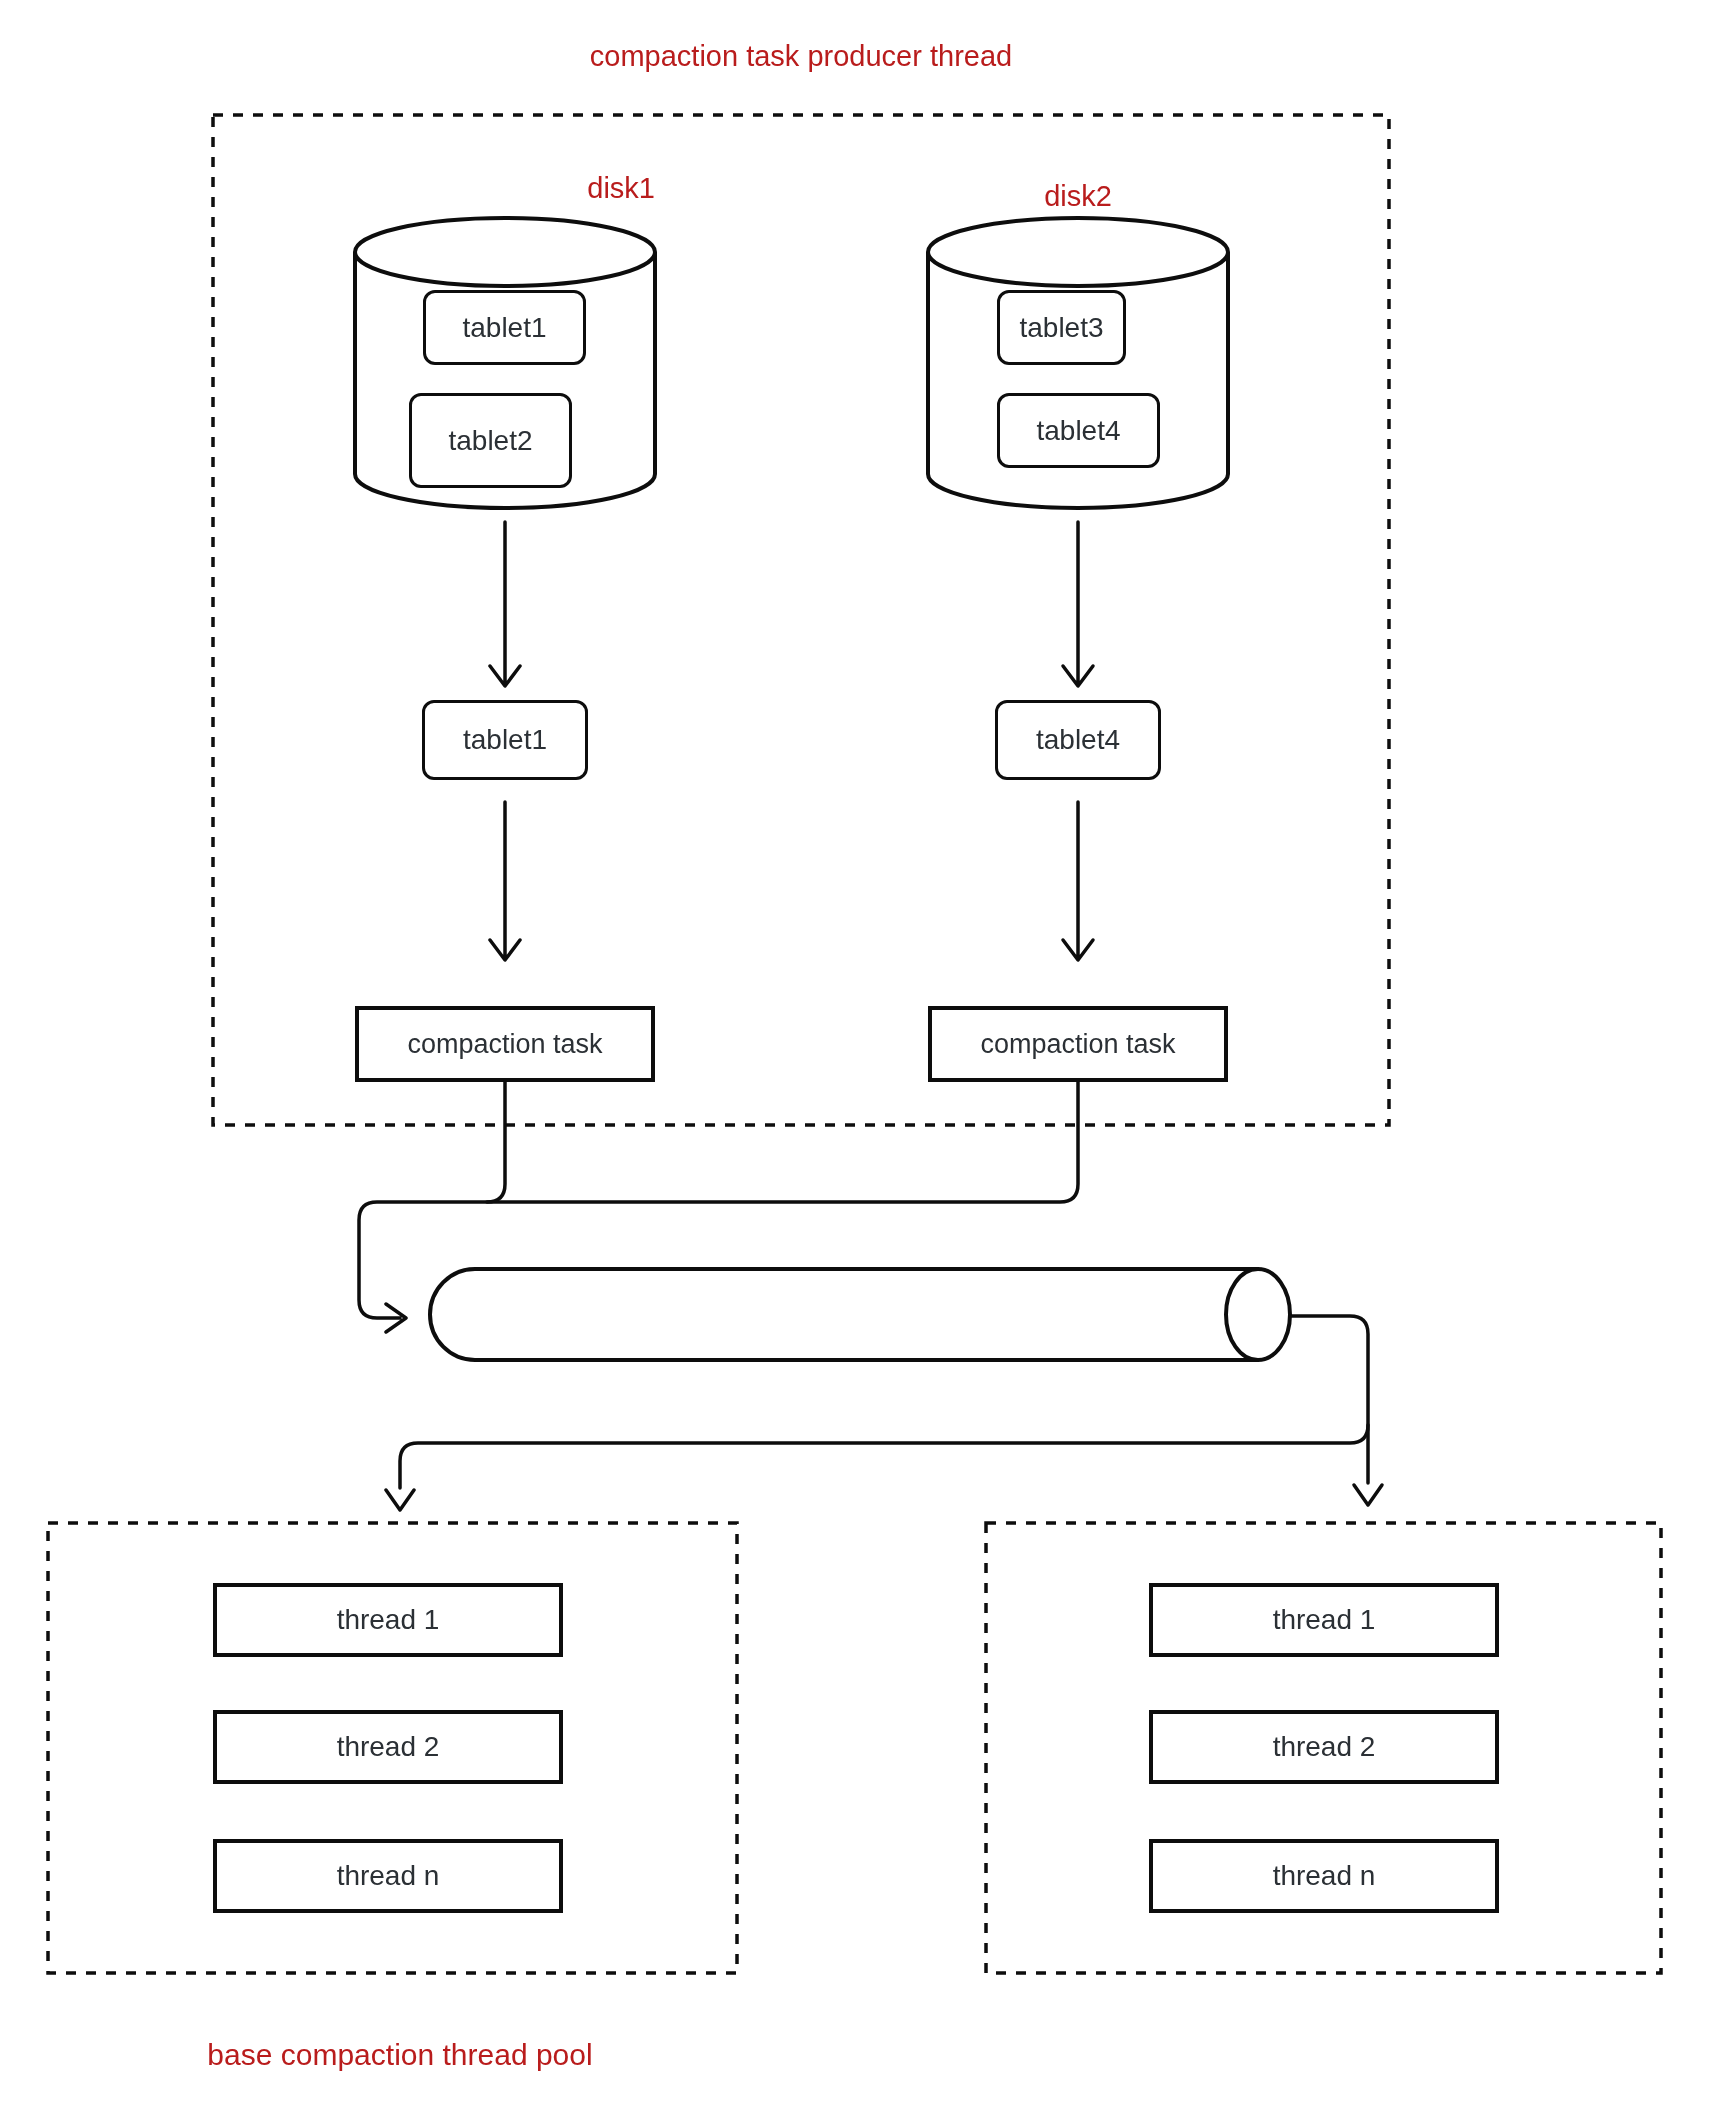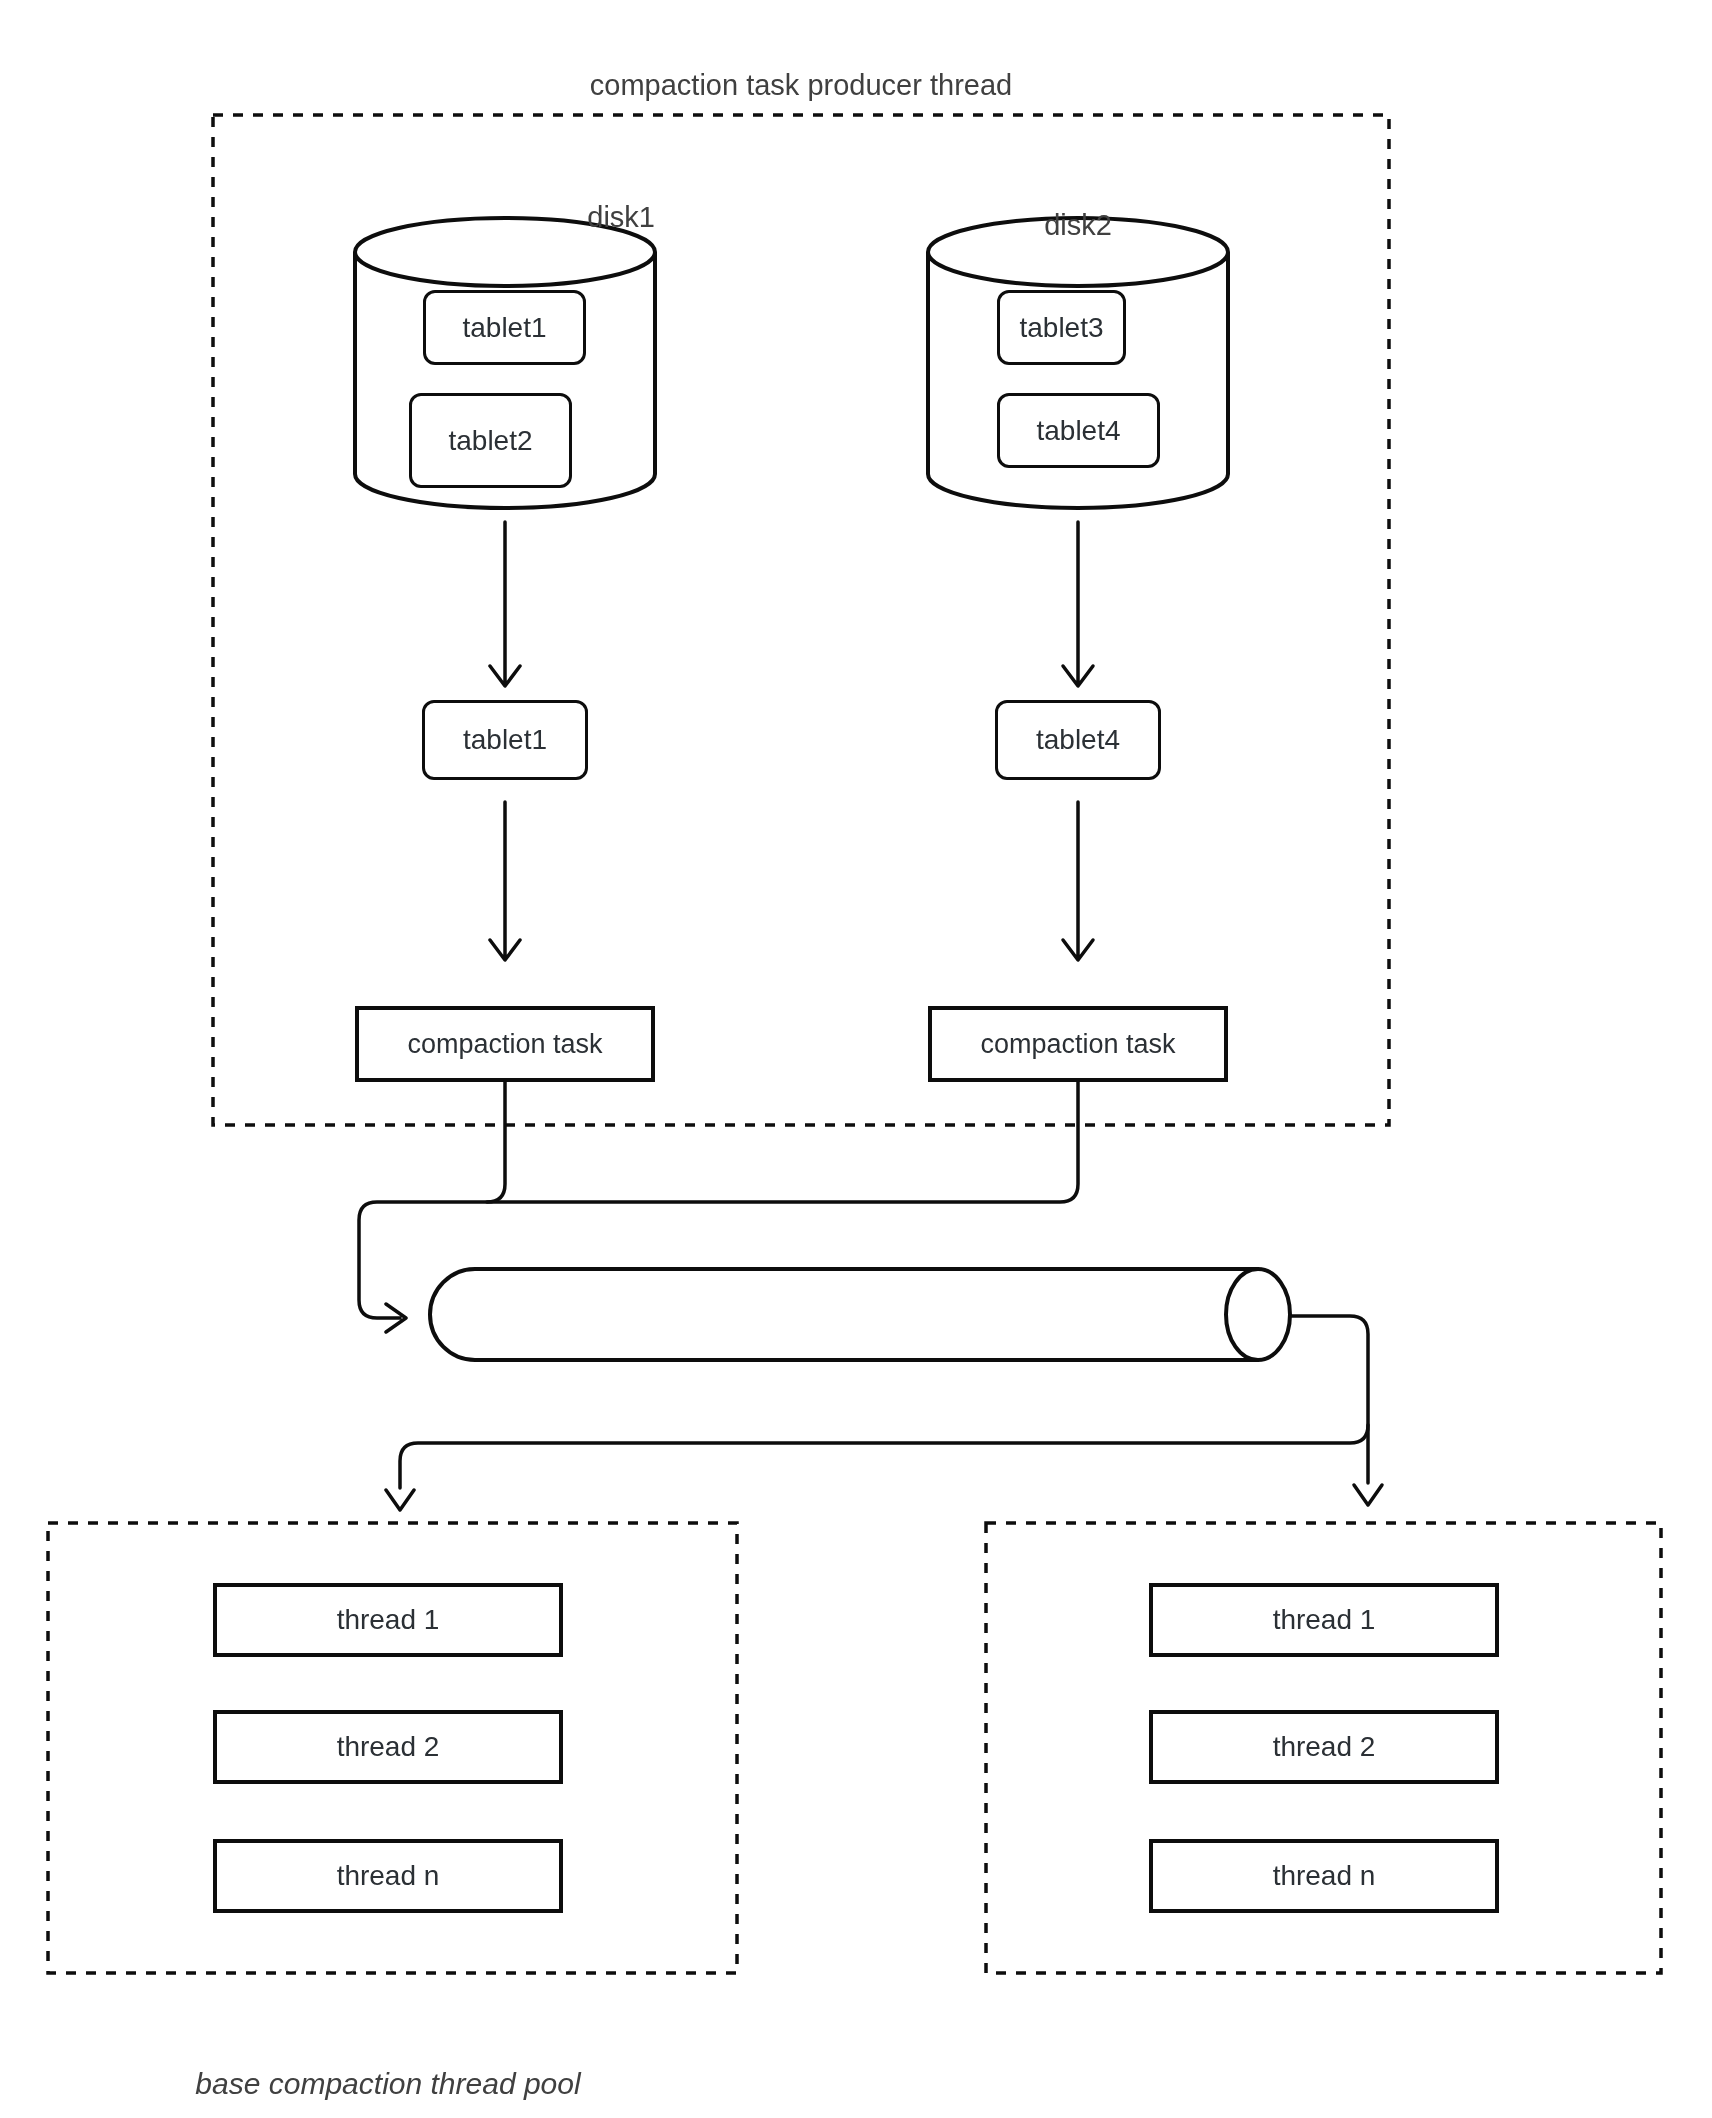--- a/index.html
+++ b/index.html
@@ -10,21 +10,21 @@
   .layer { position:absolute; left:0; top:0; }
   .shape  { fill:#ffffff; stroke:#0d0d0d; stroke-width:4; }
   .line   { fill:none; stroke:#0d0d0d; stroke-width:3.5; stroke-linecap:round; stroke-linejoin:round; }
   .dashed { fill:none; stroke:#0d0d0d; stroke-width:3.5; stroke-dasharray:10 10; }
   .node {
     position:absolute; box-sizing:border-box; background:#ffffff;
     border:4px solid #0d0d0d; display:flex; align-items:center; justify-content:center;
     font-size:28px; color:#2b3035; white-space:nowrap;
   }
   .chip { border-width:3px; border-radius:12px;text-align:center; }
-  .lbl  { position:absolute; text-align:center; color:#404040; white-space:nowrap;margin-top:29px; }
+  .lbl  { position:absolute; text-align:center; color:#b91c1c; white-space:nowrap; }
   .title-lbl   { font-size:29px; }
   .disk-lbl    { font-size:29px; }
   .queue-lbl   { position:absolute; display:flex; align-items:center; justify-content:center;
                  font-size:28px; color:#2b3035; }
   .caption-lbl { font-size:30px; }
 </style>
 </head>
 <body>
 
 <div class="canvas">
@@ -77,15 +77,15 @@
 
 
   <div class="node" style="left:213px; top:1583px; width:350px; height:74px;">thread 1</div>
   <div class="node" style="left:213px; top:1710px; width:350px; height:74px;">thread 2</div>
   <div class="node" style="left:213px; top:1839px; width:350px; height:74px;">thread n</div>
 
   <div class="node" style="left:1149px; top:1583px; width:350px; height:74px;">thread 1</div>
   <div class="node" style="left:1149px; top:1710px; width:350px; height:74px;">thread 2</div>
   <div class="node" style="left:1149px; top:1839px; width:350px; height:74px;">thread n</div>
 
-  <div class="lbl caption-lbl" style="left:88px; top:2038px; width:600px;font-style:italic;">base compaction thread pool</div>
+  <div class="lbl caption-lbl" style="left:100px; top:2038px; width:600px;">base compaction thread pool</div>
 
 </div>
 
 </body></html>

